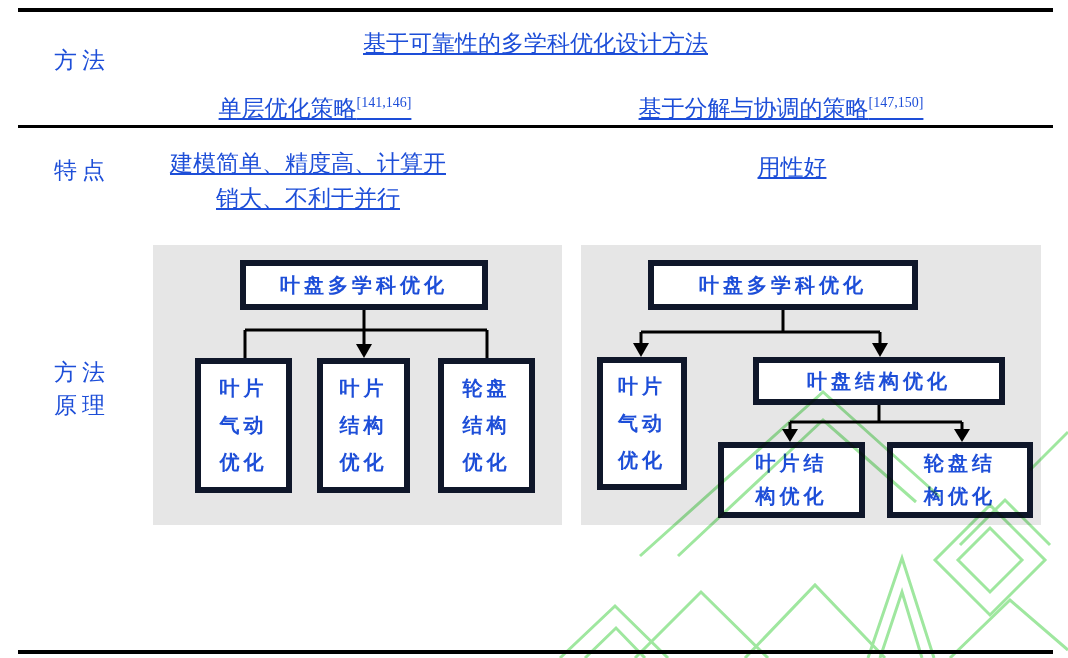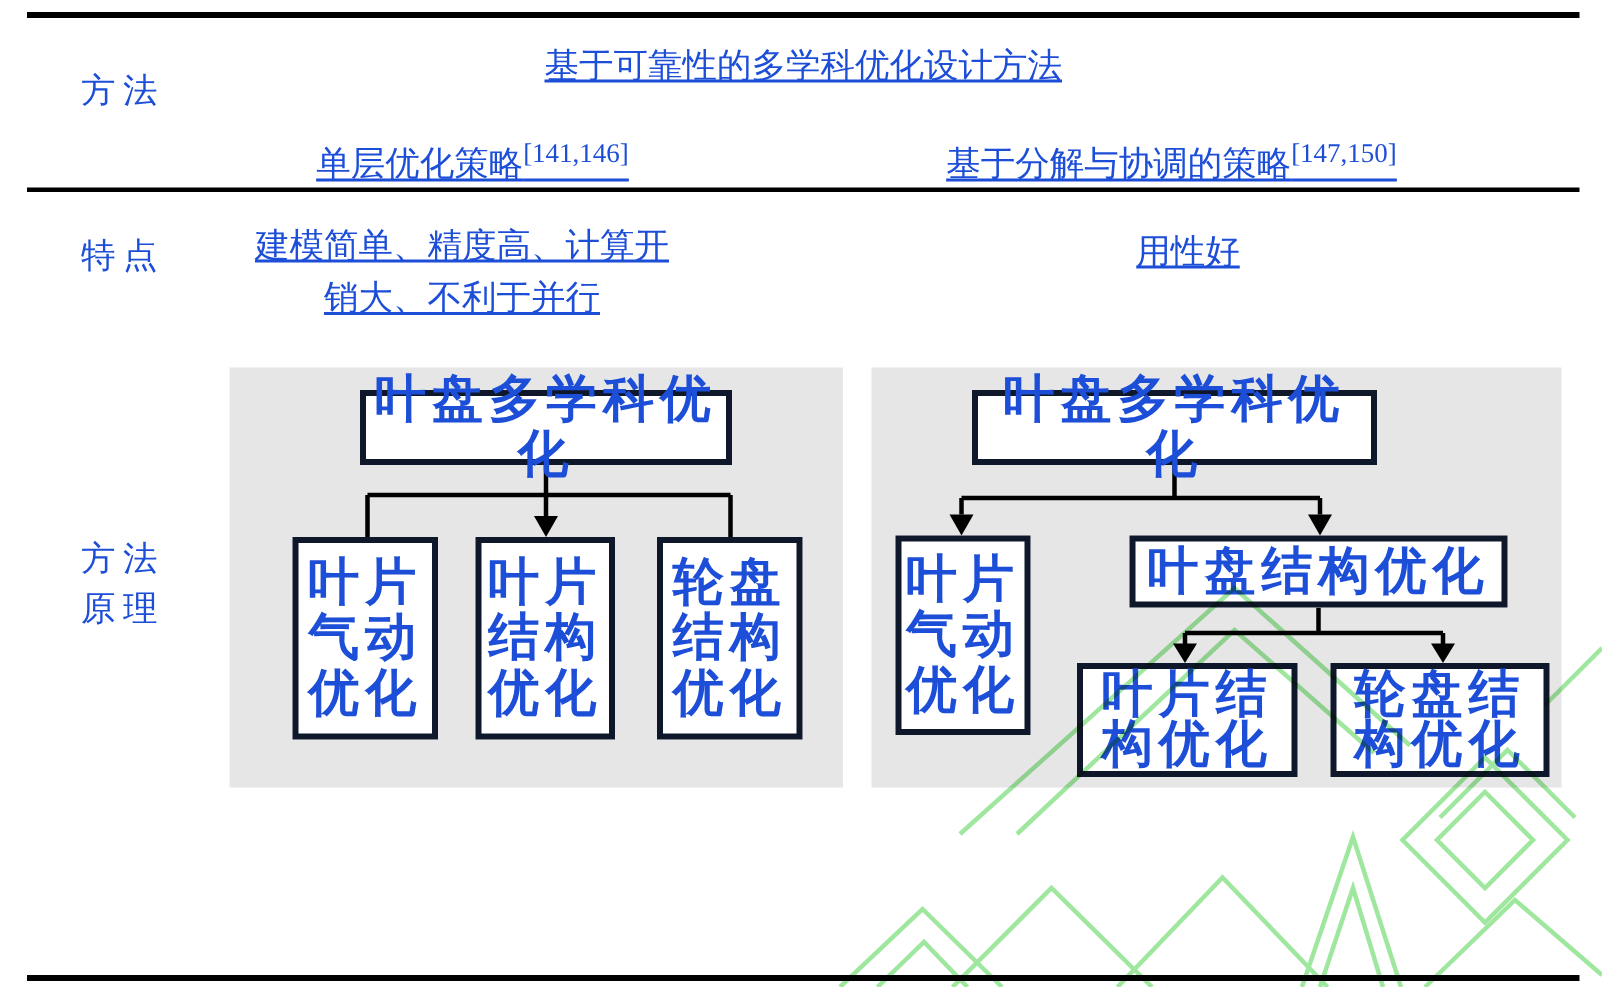--- a/index.html
+++ b/index.html
@@ -17,40 +17,40 @@
   #rule-mid{top:125px;height:3px;}
   #rule-bottom{top:650px;height:4px;}
 
   .cell-text{font-size:23px;line-height:35px;text-align:center;text-decoration:underline;}
   .row-label{font-size:23px;letter-spacing:5px;text-align:center;white-space:pre-line;line-height:33px;}
 
   #label-method{left:38px;top:44px;width:88px;}
   #table-title{left:18px;top:26px;width:1035px;}
   #col-header-1{left:150px;top:85px;width:330px;}
   #col-header-2{left:571px;top:85px;width:420px;}
-  sup.ref{font-size:18px;letter-spacing:0;}
+  sup.ref{font-size:14px;letter-spacing:0;}
 
   #label-features{left:38px;top:154px;width:88px;}
   #features-1{left:105px;top:146px;width:406px;}
   #features-2{left:589px;top:150px;width:406px;}
 
   #label-principle{left:38px;top:356px;width:88px;}
 
   .panel{position:absolute;background:#e6e6e6;}
   #diagram-panel-left{left:153px;top:245px;width:409px;height:280px;}
   #diagram-panel-right{left:581px;top:245px;width:460px;height:280px;}
   #summary-panel-left{left:153px;top:543px;width:409px;height:87px;display:flex;align-items:center;justify-content:center;}
   #summary-panel-right{left:581px;top:543px;width:460px;height:87px;display:flex;align-items:center;justify-content:center;}
 
   .fc-box{
     position:absolute;
-    background:#fff;border:4px solid #0f172a;
+    background:#fff;border:6px solid #0f172a;
     display:flex;align-items:center;justify-content:center;
     font-family:"Liberation Sans","DejaVu Sans",sans-serif;
-    font-weight:bold;font-size:34px;letter-spacing:4px;
+    font-weight:bold;font-size:20px;letter-spacing:4px;
     white-space:pre-line;text-align:center;line-height:37px;
     box-sizing:border-box;
   }
   .fc-box.small-line{line-height:33px;}
   .connector{position:absolute;left:0;top:0;}
 
   #watermark{position:absolute;left:0;top:0;z-index:50;pointer-events:none;mix-blend-mode:multiply;}
 </style>
 </head>
 <body>

